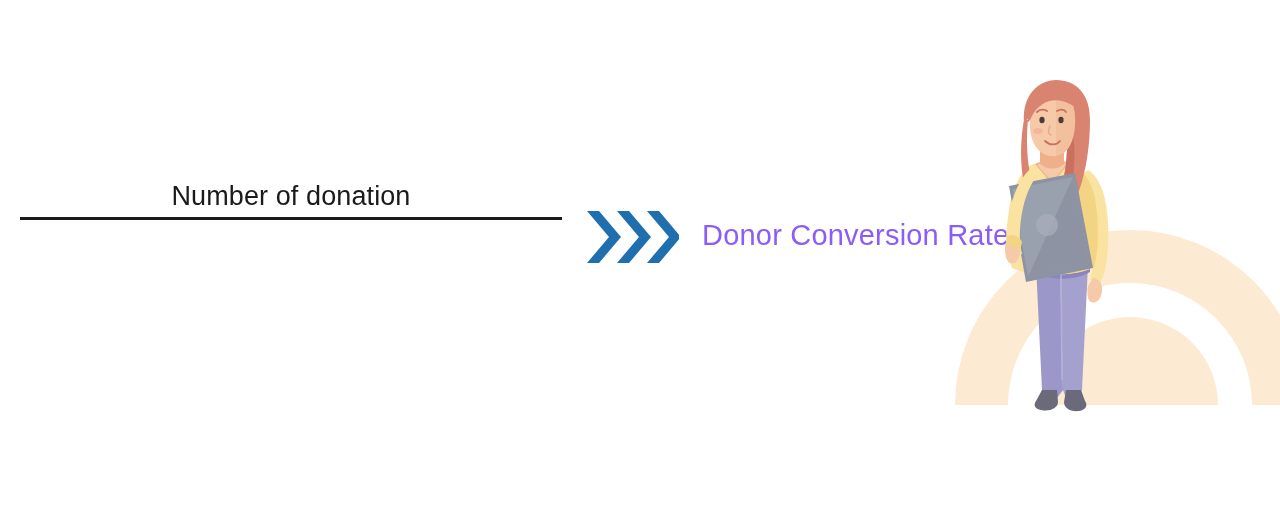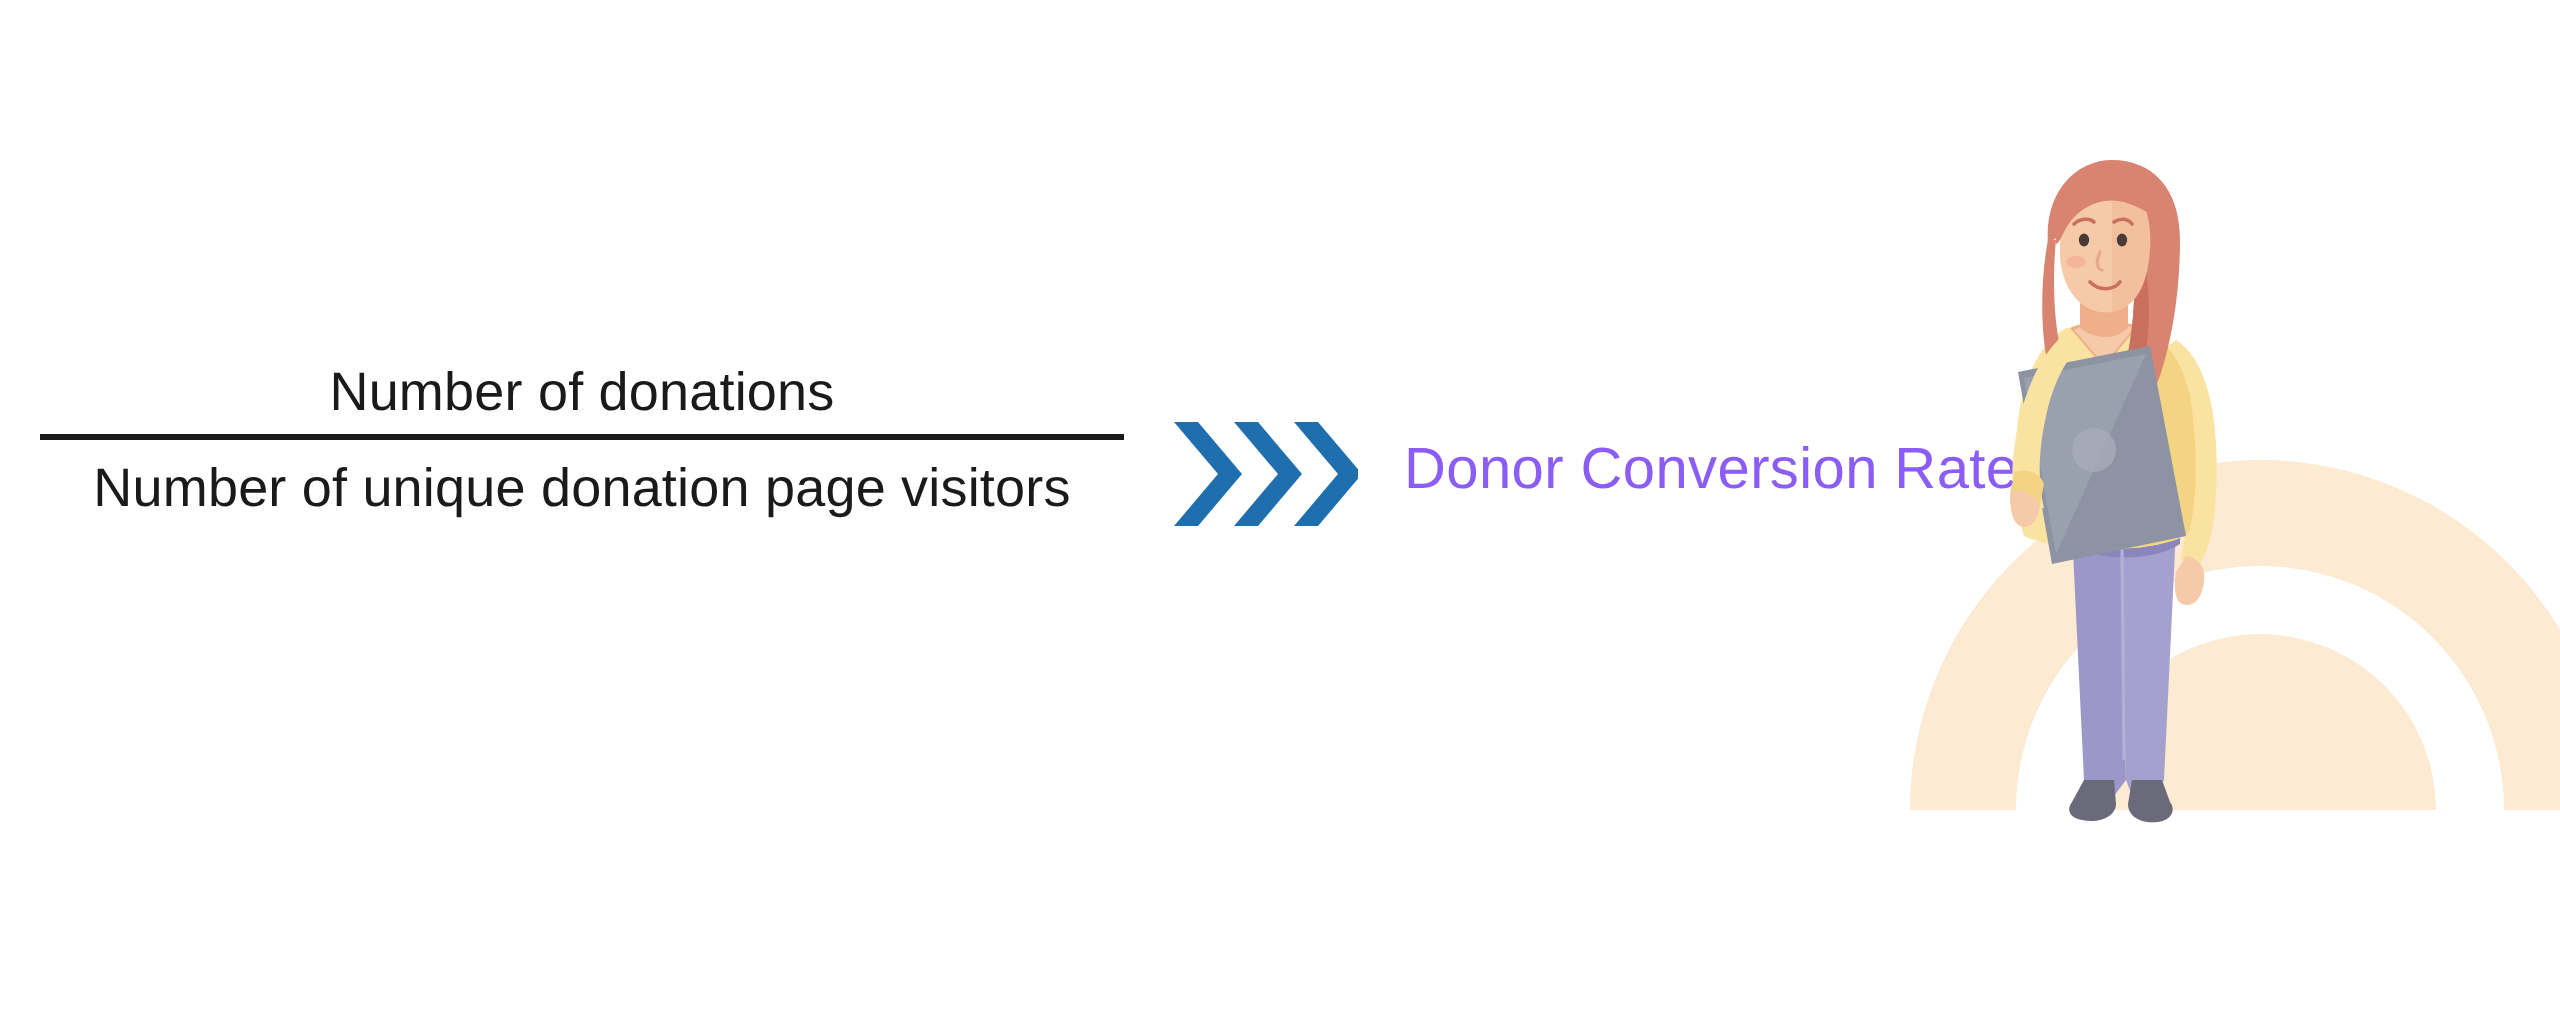--- a/index.html
+++ b/index.html
@@ -77,23 +77,22 @@
     width: 350px;
     height: 380px;
   }
 </style>
 </head>
 <body>
 
 <div id="canvas">
 
   <div id="formula">
-    <div class="numerator">Number of donations</div>
+    <div class="numerator">Number of donation</div>
     <div class="fraction-bar"></div>
-    <div class="denominator">Number of unique donation page visitors</div>
   </div>
 
   <div id="arrow">
     <svg width="92" height="52" viewBox="0 0 92 52" xmlns="http://www.w3.org/2000/svg">
       <g fill="#1F6FAE">
         <path d="M0,0 L12,0 L34,26 L12,52 L0,52 L22,26 Z"></path>
         <path d="M30,0 L42,0 L64,26 L42,52 L30,52 L52,26 Z"></path>
         <path d="M60,0 L72,0 L94,26 L72,52 L60,52 L82,26 Z"></path>
       </g>
     </svg>

